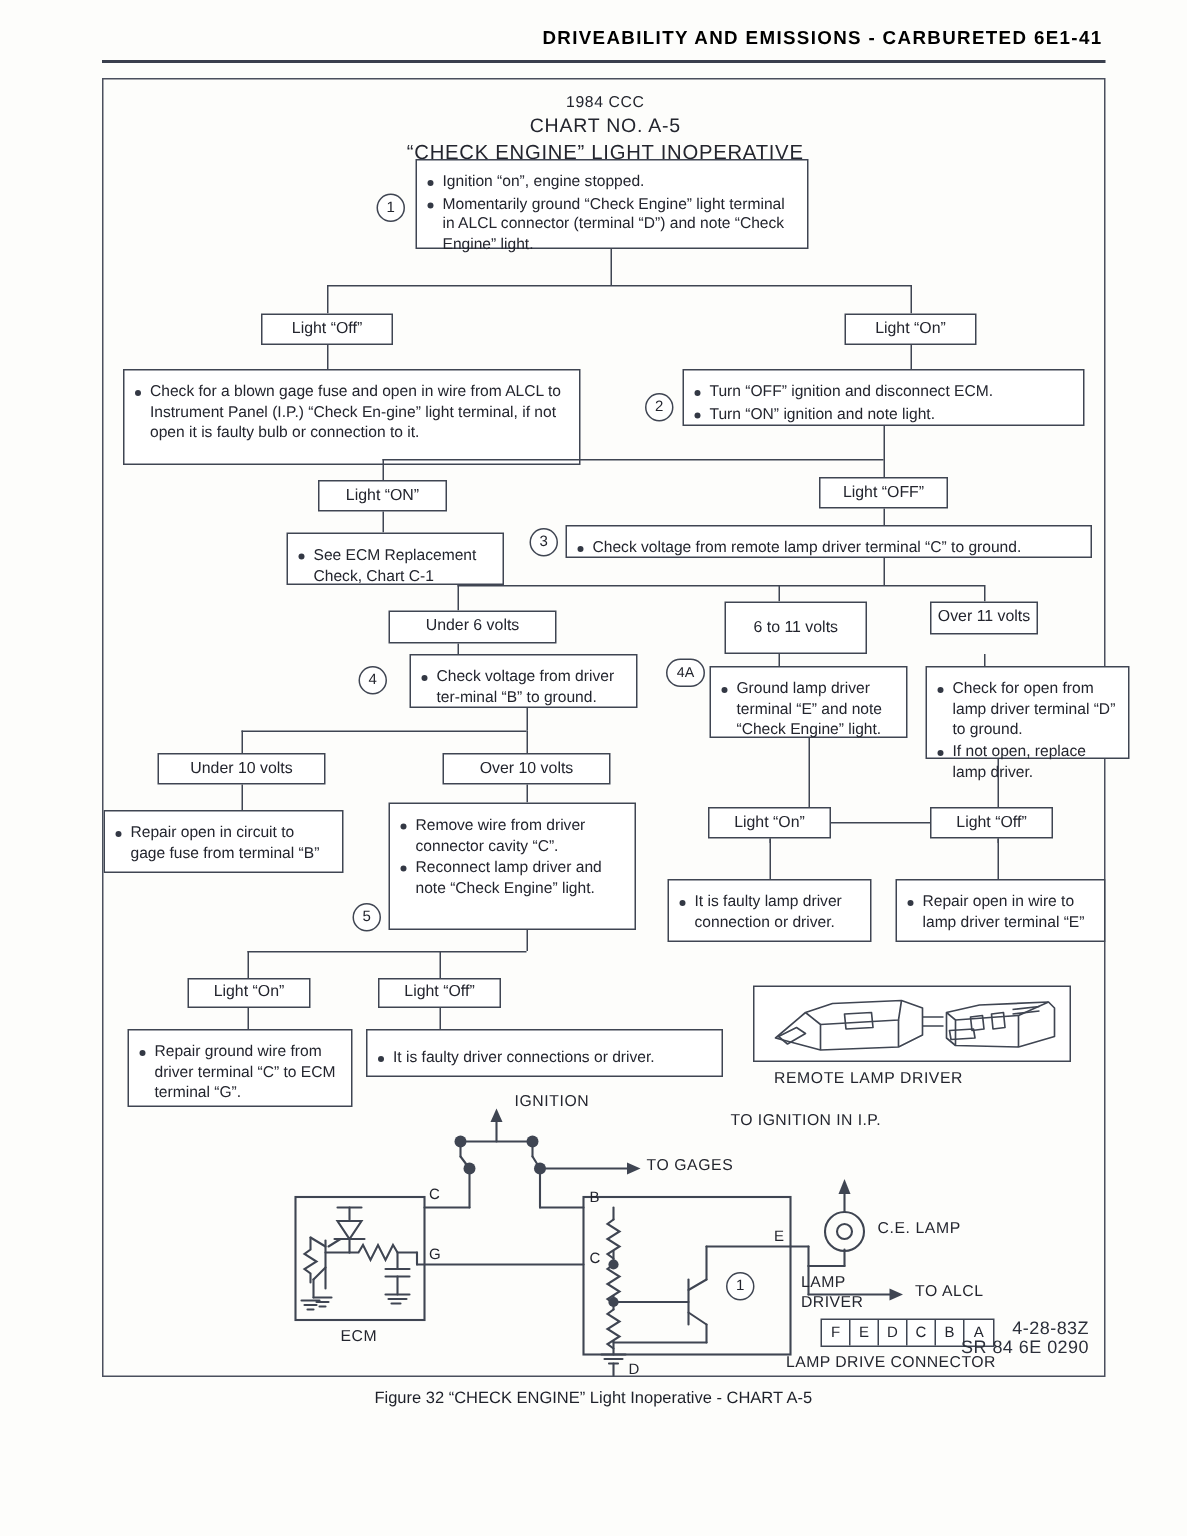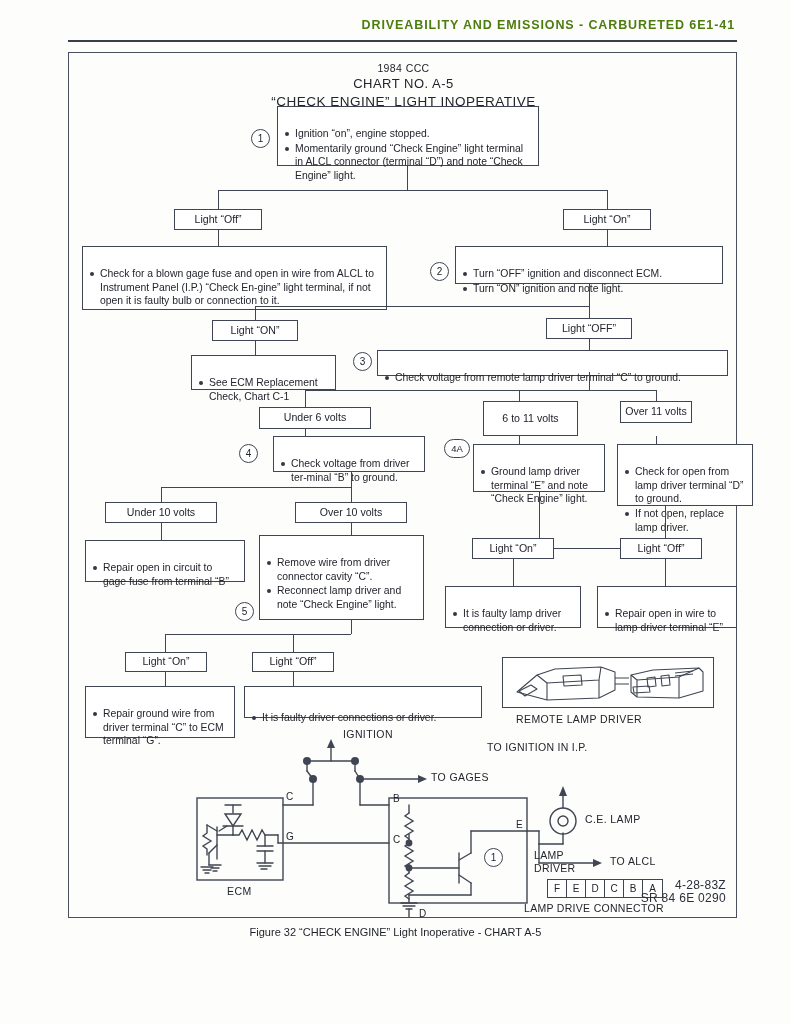--- a/index.html
+++ b/index.html
@@ -11,21 +11,21 @@
     color:#23252e;
     position:relative;
     overflow:hidden;
   }
   .page{position:absolute;left:0;top:0;width:791px;height:1024px;}
 
   
   .header-title{
     position:absolute;right:56px;top:18px;
     font-size:12.5px;font-weight:bold;letter-spacing:.9px;
-    white-space:nowrap;color:#4d7c0f;
+    white-space:nowrap;color:#000000;
   }
   .header-rule{
     position:absolute;left:68px;top:40px;width:669px;height:2px;
     background:#3a3f4d;
   }
 
   
   .frame{
     position:absolute;left:68px;top:52px;width:669px;height:866px;
     border:1.6px solid #4a4f5d;box-sizing:border-box;background:transparent;
@@ -39,21 +39,21 @@
   .chart-head .l1{font-size:10.5px;letter-spacing:.4px;}
   .chart-head .l2{font-size:13px;letter-spacing:.5px;}
   .chart-head .l3{font-size:13.5px;letter-spacing:.5px;}
 
   
   .bx{
     position:absolute;box-sizing:border-box;
     border:1.4px solid #3f4552;background:#fff;
     font-size:10.4px;line-height:1.32;color:#23252e;
   }
-  .bx.pad{padding:20px 6px 4px 6px;}
+  .bx.pad{padding:8px 6px 4px 6px;}
   .lbl{ 
     display:flex;align-items:center;justify-content:center;
     text-align:center;font-size:10.6px;padding:0 4px;
   }
   ul.bl{margin:0;padding:0;list-style:none;}
   ul.bl li{
     position:relative;padding-left:11px;margin:0 0 1px 0;
   }
   ul.bl li:before{
     content:"";position:absolute;left:1px;top:5px;
@@ -214,21 +214,21 @@
       </ul>
     </div>
 
     <div class="ln lnv" style="left:282px;top:419px;height:15px;"></div>
     <div class="ln lnh" style="left:92px;top:434px;width:190px;"></div>
     <div class="ln lnv" style="left:92px;top:434px;height:15px;"></div>
     <div class="ln lnv" style="left:282px;top:434px;height:15px;"></div>
 
     <div class="bx lbl" style="left:36px;top:449px;width:112px;height:21px;">Under 10 volts</div>
     <div class="ln lnv" style="left:92px;top:470px;height:17px;"></div>
-    <div class="bx pad" style="left:16px;top:487px;width:160px;height:42px;">
+    <div class="bx pad" style="left:0;top:487px;width:160px;height:42px;">
       <ul class="bl">
           <li>Repair open in circuit to gage fuse from terminal “B”</li>
         </ul>
     </div>
 
     <div class="bx lbl" style="left:226px;top:449px;width:112px;height:21px;">Over 10 volts</div>
     <div class="ln lnv" style="left:282px;top:470px;height:12px;"></div>
 
     <div class="step" style="left:166px;top:549px;">5</div>
     <div class="bx pad" style="left:190px;top:482px;width:165px;height:85px;">

